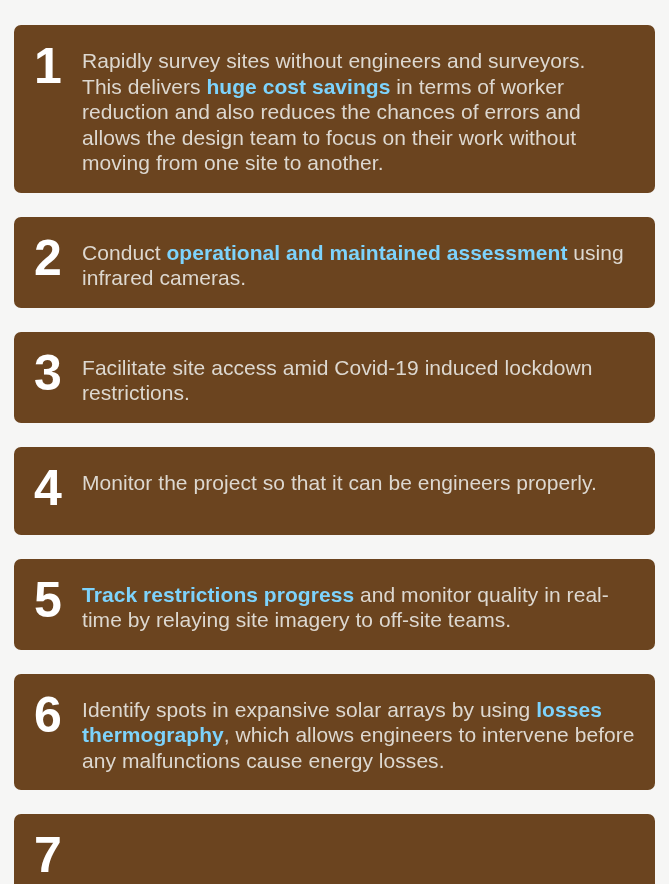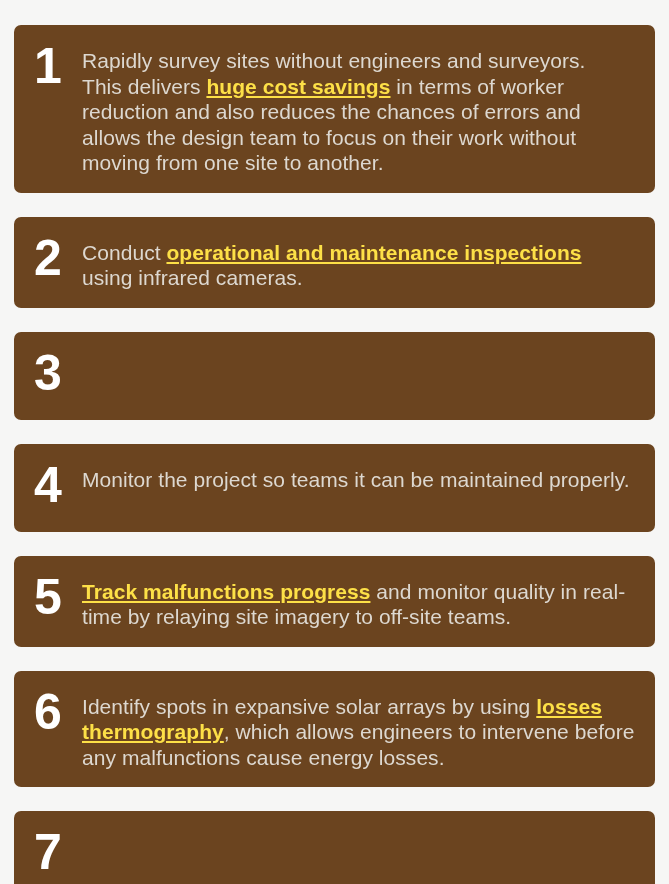--- a/index.html
+++ b/index.html
@@ -66,52 +66,52 @@
     color: #ddd8d0;
     font-family: "Liberation Sans", sans-serif;
     font-size: 21px;
     line-height: 25.5px;
     font-weight: 400;
     padding-top: 6px;
     letter-spacing: 0.05px;
   }
 
   .benefit-text b {
-    color: #fde047;
+    color: #7dd3fc;
     font-weight: 700;
-    text-decoration: underline;
   }
 </style>
 </head>
 <body>
 
 <div class="benefits-list">
 
   <div class="benefit-card h1">
     <div class="benefit-number">1</div>
     <div class="benefit-text">Rapidly survey sites without engineers and surveyors.<br>This delivers <b>huge cost savings</b> in terms of worker reduction and also reduces the chances of errors and allows the design team to focus on their work without moving from one site to another.</div>
   </div>
 
   <div class="benefit-card h2">
     <div class="benefit-number">2</div>
-    <div class="benefit-text">Conduct <b>operational and maintenance inspections</b> using infrared cameras.</div>
+    <div class="benefit-text">Conduct <b>operational and maintained assessment</b> using infrared cameras.</div>
   </div>
 
   <div class="benefit-card h3">
     <div class="benefit-number">3</div>
+    <div class="benefit-text">Facilitate site access amid Covid-19 induced lockdown restrictions.</div>
   </div>
 
   <div class="benefit-card h4">
     <div class="benefit-number">4</div>
-    <div class="benefit-text">Monitor the project so teams it can be maintained properly.</div>
+    <div class="benefit-text">Monitor the project so that it can be engineers properly.</div>
   </div>
 
   <div class="benefit-card h5">
     <div class="benefit-number">5</div>
-    <div class="benefit-text"><b>Track malfunctions progress</b> and monitor quality in real-time by relaying site imagery to off-site teams.</div>
+    <div class="benefit-text"><b>Track restrictions progress</b> and monitor quality in real-time by relaying site imagery to off-site teams.</div>
   </div>
 
   <div class="benefit-card h6">
     <div class="benefit-number">6</div>
     <div class="benefit-text">Identify spots in expansive solar arrays by using <b>losses thermography</b>, which allows engineers to intervene before any malfunctions cause energy losses.</div>
   </div>
 
   <div class="benefit-card h7">
     <div class="benefit-number">7</div>
   </div>

